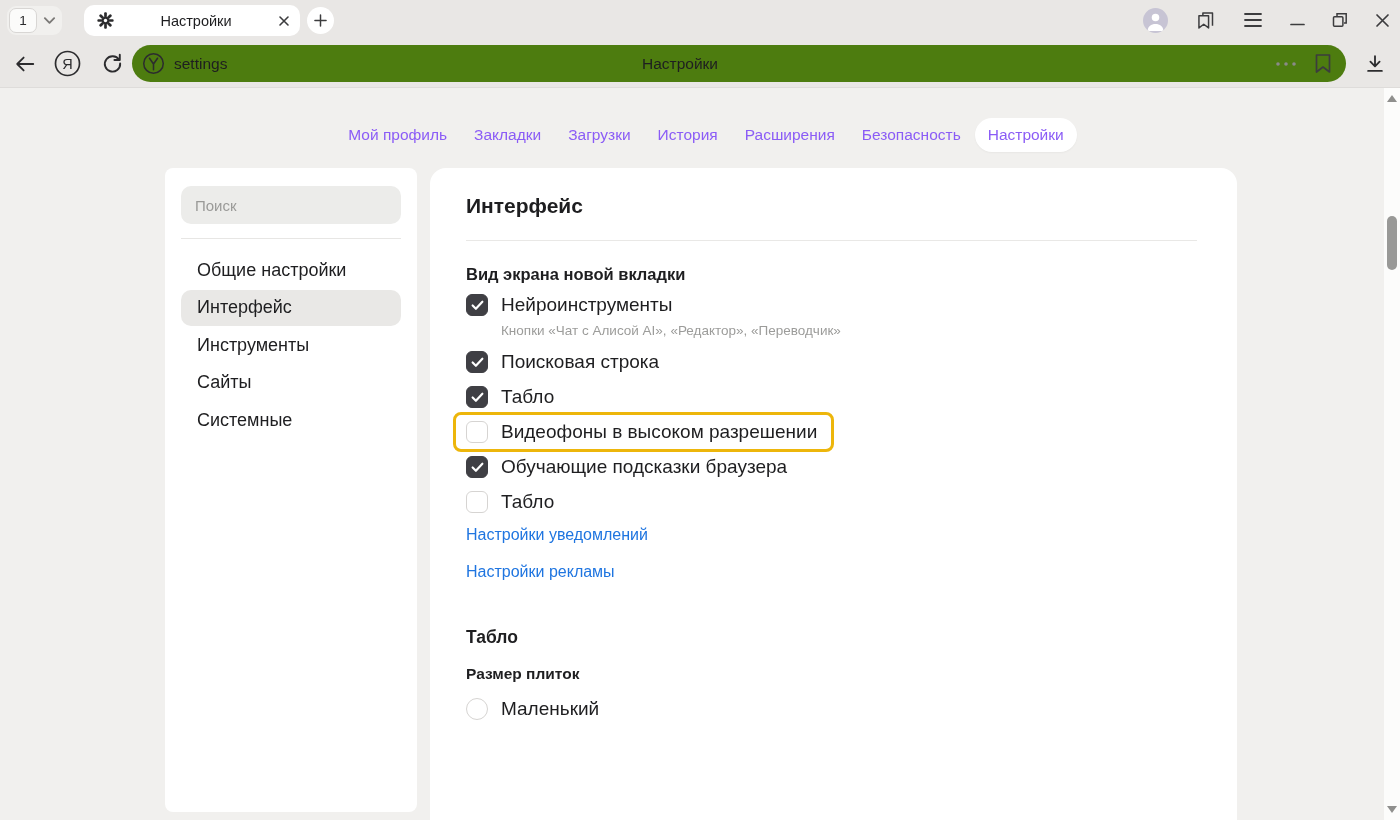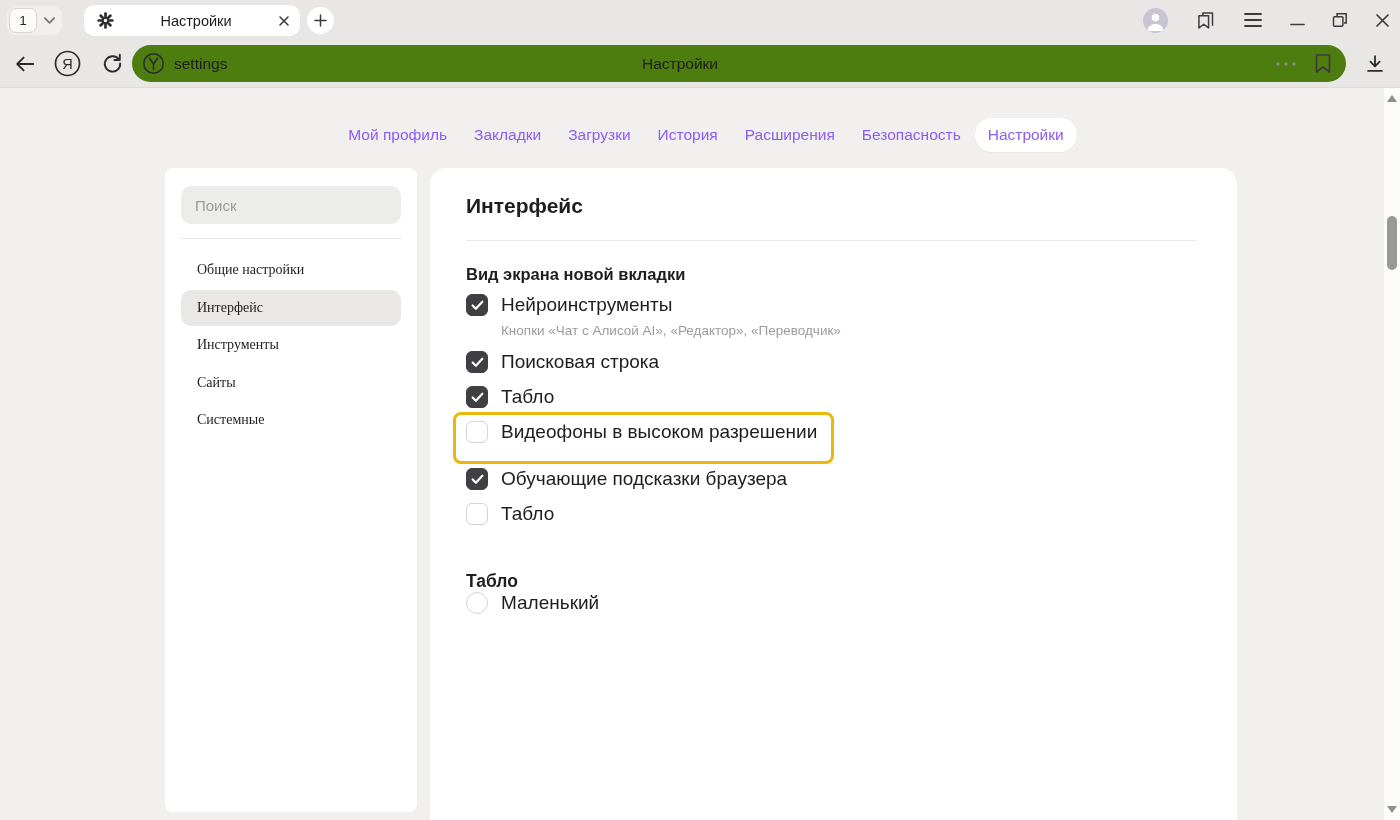--- a/index.html
+++ b/index.html
@@ -31,34 +31,34 @@
 
   .nav-tabs { position:absolute; left:0; top:30px; width:1384px; display:flex; justify-content:center; gap:1px; transform:translateX(14px); }
   .nav-tab { font-size:15.5px; color:#8b5cf6; padding:8px 13px; border-radius:999px; cursor:default; white-space:nowrap; }
   .nav-tab.active { background:#ffffff; box-shadow:0 1px 2px rgba(0,0,0,0.04); }
 
   .sidebar-card { position:absolute; left:165px; top:80px; width:252px; height:644px; background:#ffffff; border-radius:8px; padding:18px 16px 0; }
   .search-box { width:220px; height:38px; background:#ececea; border-radius:10px; border:none; padding:0 14px; font-size:15px; font-family:inherit; color:#1e1e20; outline:none; }
   .search-box::placeholder { color:#9a9a98; }
   .side-divider { height:1px; background:#e7e6e4; margin-top:14px; }
   .side-list { list-style:none; margin-top:13px; }
-  .side-item { height:36px; margin-bottom:1.5px; display:flex; align-items:center; padding:0 16px; border-radius:10px; font-size:14px; cursor:default;font-family:Liberation Serif, serif; }
+  .side-item { height:36px; margin-bottom:1.5px; display:flex; align-items:center; padding:0 16px; border-radius:10px; font-size:18px; cursor:default; }
   .side-item.active { background:#e9e8e6; }
 
   .main-card { position:absolute; left:430px; top:80px; width:807px; height:700px; background:#ffffff; border-radius:16px; padding:26px 40px 0 36px; }
   .page-title { font-size:21px; font-weight:600; margin-bottom:22px; }
   .divider { height:1px; background:#e9e8e6; margin-bottom:24px; }
   .section-heading { font-size:16.5px; font-weight:700; margin-bottom:10px; }
 
   .row { height:22px; display:flex; align-items:center; gap:13px; margin-bottom:13px; }
   .cb { width:22px; height:22px; border-radius:6px; background:#ffffff; border:1.5px solid #d6d4d2; display:flex; align-items:center; justify-content:center; flex:none; cursor:pointer; }
   .cb.checked { background:#3f3f44; border-color:#3f3f44; }
   .lbl { font-size:19px; }
   .sub { font-size:13.5px; color:#9c9c9a; margin:-6px 0 13px 35px; }
-  .hl { border:3px solid #edb60b; border-radius:8px; padding:6px 14px 18px 10px; margin:-9px 0 4px -13px; display:inline-flex; align-items:center; gap:13px; width:max-content; }
+  .hl { border:3px solid #edb60b; border-radius:8px; padding:6px 14px 6px 10px; margin:-9px 0 4px -13px; display:inline-flex; align-items:center; gap:13px; width:max-content; }
   .links a { display:block; font-size:16px; color:#1f75e0; text-decoration:none; margin-bottom:19px; cursor:pointer; }
   .tablo-heading { font-size:17.5px; font-weight:700; margin-top:46px; }
   .subheading { font-size:15.5px; font-weight:700; margin:17px 0 15px; }
   .radio { width:22px; height:22px; border-radius:50%; background:#ffffff; border:1.5px solid #d6d4d2; flex:none; position:relative; cursor:pointer; }
   .radio.selected { background:#3f3f44; border-color:#3f3f44; }
   .radio.selected::after { content:""; position:absolute; left:6.5px; top:6.5px; width:9px; height:9px; border-radius:50%; background:#ffffff; }
 
   
   .scrollbar { position:absolute; right:0; top:0; width:16px; height:732px; background:#fcfcfb; }
   .scroll-up { position:absolute; left:3px; top:7px; width:0; height:0; border-left:5px solid transparent; border-right:5px solid transparent; border-bottom:7px solid #8f8f8d; }
@@ -273,22 +273,27 @@
             </svg>
         </span>
         <span class="lbl">Обучающие подсказки браузера</span>
       </div>
 
       <div class="row">
         <span class="cb"></span>
         <span class="lbl">Табло</span>
       </div>
 
+      <div class="links">
+        <a>Настройки уведомлений</a>
+        <a>Настройки рекламы</a>
+      </div>
 
       <div class="tablo-heading">Табло</div>
+      <div class="subheading">Размер плиток</div>
 
       <div class="row">
         <span class="radio"></span>
         <span class="lbl">Маленький</span>
       </div>
     </div>
 
     <div class="scrollbar">
       <div class="scroll-up"></div>
       <div class="scroll-thumb"></div>

